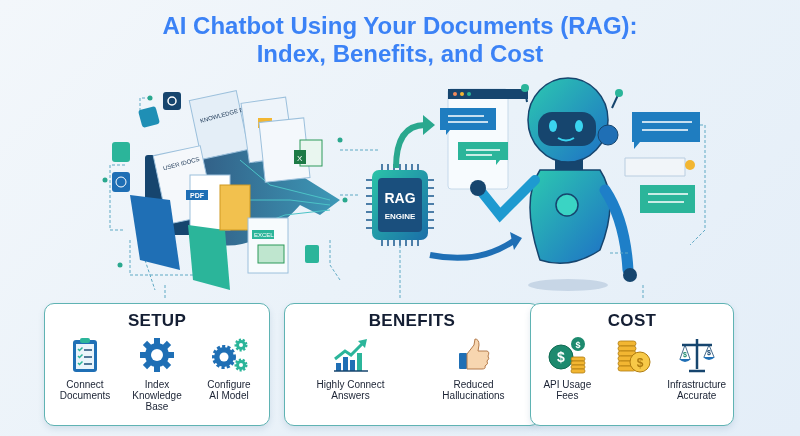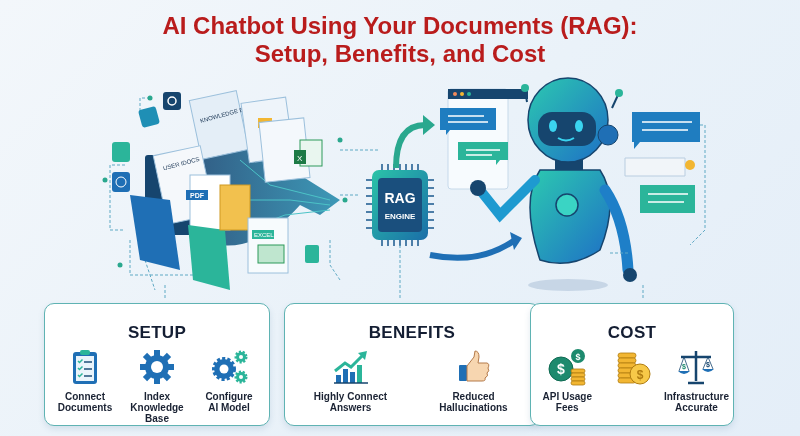--- a/index.html
+++ b/index.html
@@ -4,52 +4,52 @@
 <style>
   * { box-sizing: border-box; margin: 0; padding: 0; }
   html, body { width: 800px; height: 436px; overflow: hidden; }
   body {
     background: linear-gradient(135deg, #f3f7fb 0%, #eaf2f9 50%, #e4eef8 100%);
     font-family: "Liberation Sans", sans-serif;
     position: relative;
   }
   .title {
     position: absolute; top: 12px; left: 0; width: 800px;
-    text-align: center; color: #b91c1c; font-weight: bold;
+    text-align: center; color: #3b82f6; font-weight: bold;
     font-size: 24px; line-height: 28px;
   }
   .title div { white-space: nowrap; }
 
   
   .illus { position: absolute; left: 0; top: 60px; width: 800px; height: 240px; }
 
   
   .panel {
     position: absolute; top: 303px; height: 123px;
     background: #ffffff; border: 1.5px solid #5fb3b3; border-radius: 10px;
     box-shadow: 0 3px 6px rgba(60,110,150,0.15);
   }
   .panel h2 {
     text-align: center; font-size: 17px; font-weight: bold; color: #141e33;
-    margin-top: 19px; letter-spacing: 0.3px;
+    margin-top: 7px; letter-spacing: 0.3px;
   }
   .panel .items { display: flex; justify-content: space-around; margin-top: 4px; padding: 0 4px; }
   .item { display: flex; flex-direction: column; align-items: center; width: 80px; }
   .item svg { width: 40px; height: 40px; }
   .item .lbl {
     font-size: 10px; line-height: 11px; text-align: center; color: #1a2233;
-    margin-top: 4px; white-space: pre-line; font-weight: bold;
+    margin-top: 4px; white-space: pre-line;
   }
 </style>
 </head>
 <body>
 
 <div class="title">
   <div>AI Chatbot Using Your Documents (RAG):</div>
-  <div>Setup, Benefits, and Cost</div>
+  <div>Index, Benefits, and Cost</div>
 </div>
 
 <svg class="illus" viewBox="0 60 800 240" width="800" height="240">
   <defs>
     <linearGradient id="flow" x1="0" x2="1" y1="0" y2="0">
       <stop offset="0" stop-color="#1d4f7a"></stop>
       <stop offset="1" stop-color="#2a8fb0"></stop>
     </linearGradient>
     <linearGradient id="robo" x1="0" x2="1" y1="0" y2="1">
       <stop offset="0" stop-color="#2cc9b0"></stop>

